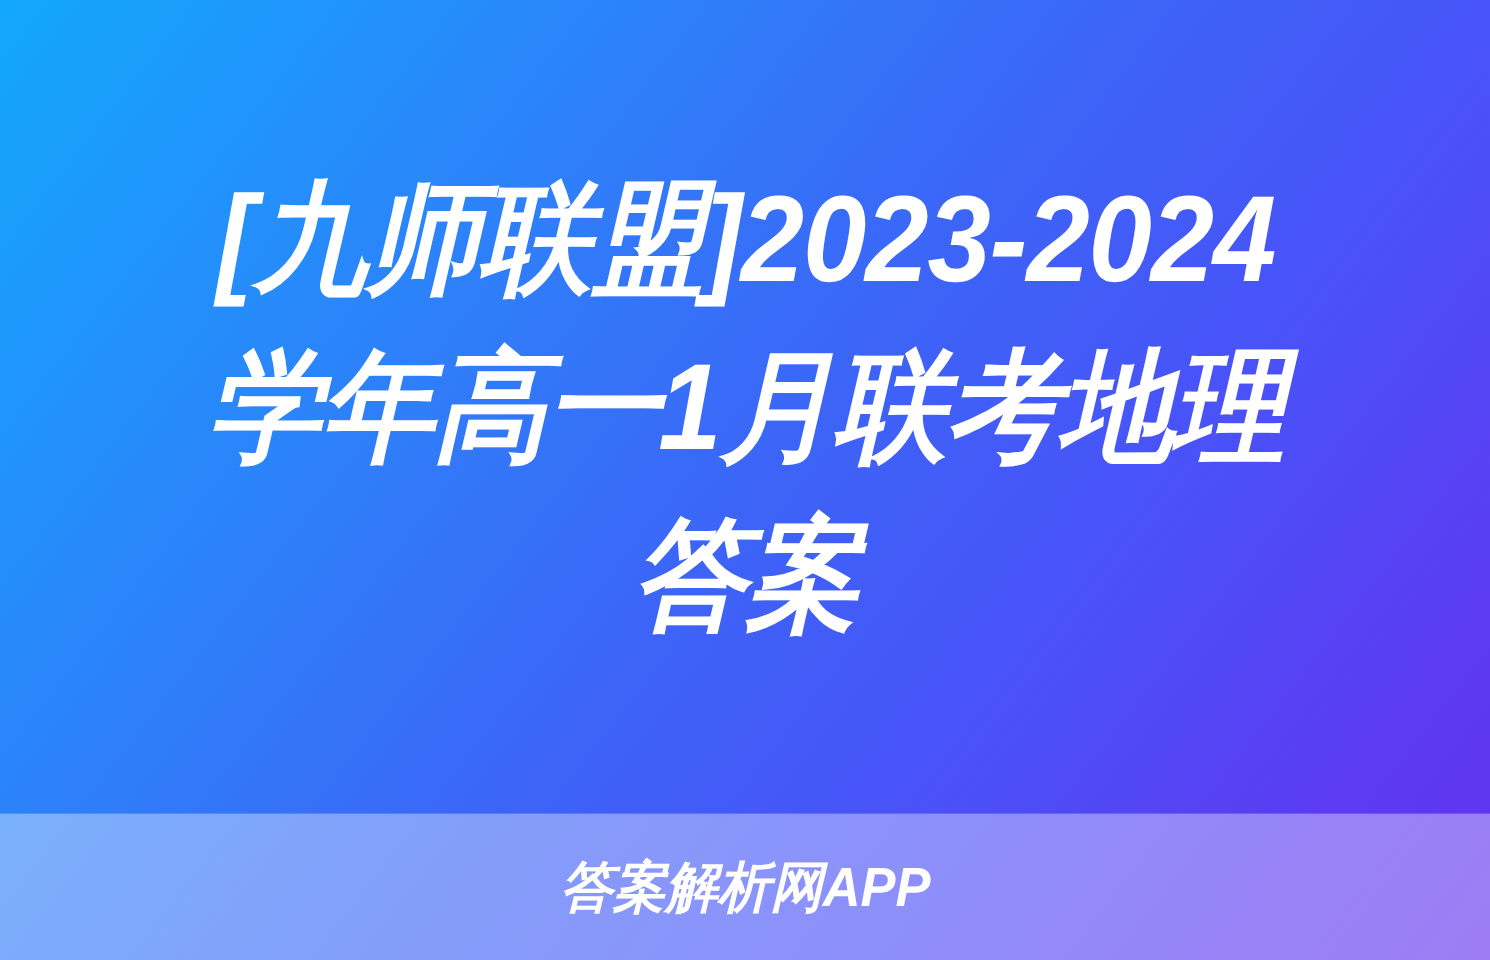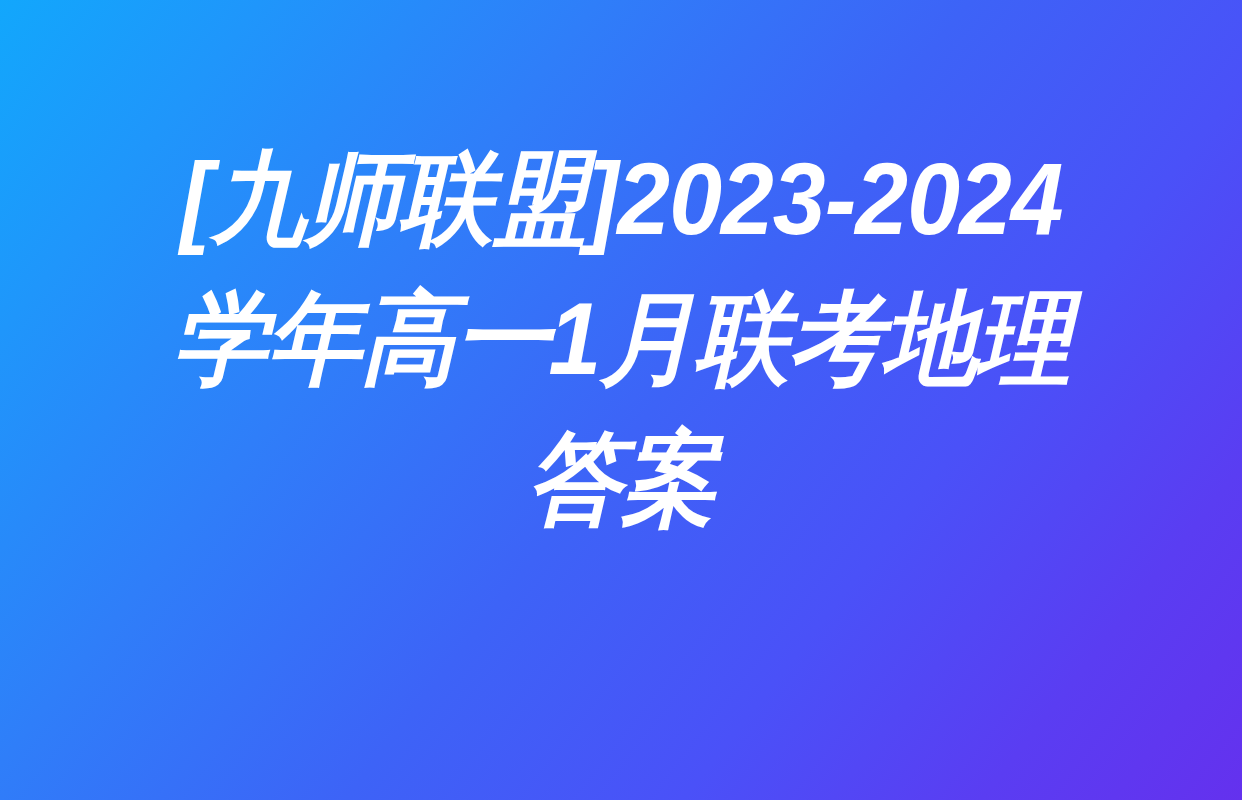--- a/index.html
+++ b/index.html
@@ -87,14 +87,17 @@
 </style>
 </head>
 <body>
 
 <div id="banner">
 
   <div class="title-area">
     <h1 class="title-text">[九师联盟]2023-2024学年高一1月联考地理答案</h1>
   </div>
 
+  <div class="footer-band">
+    <p class="footer-text">答案解析网APP</p>
+  </div>
 
 </div>
 
 </body></html>

